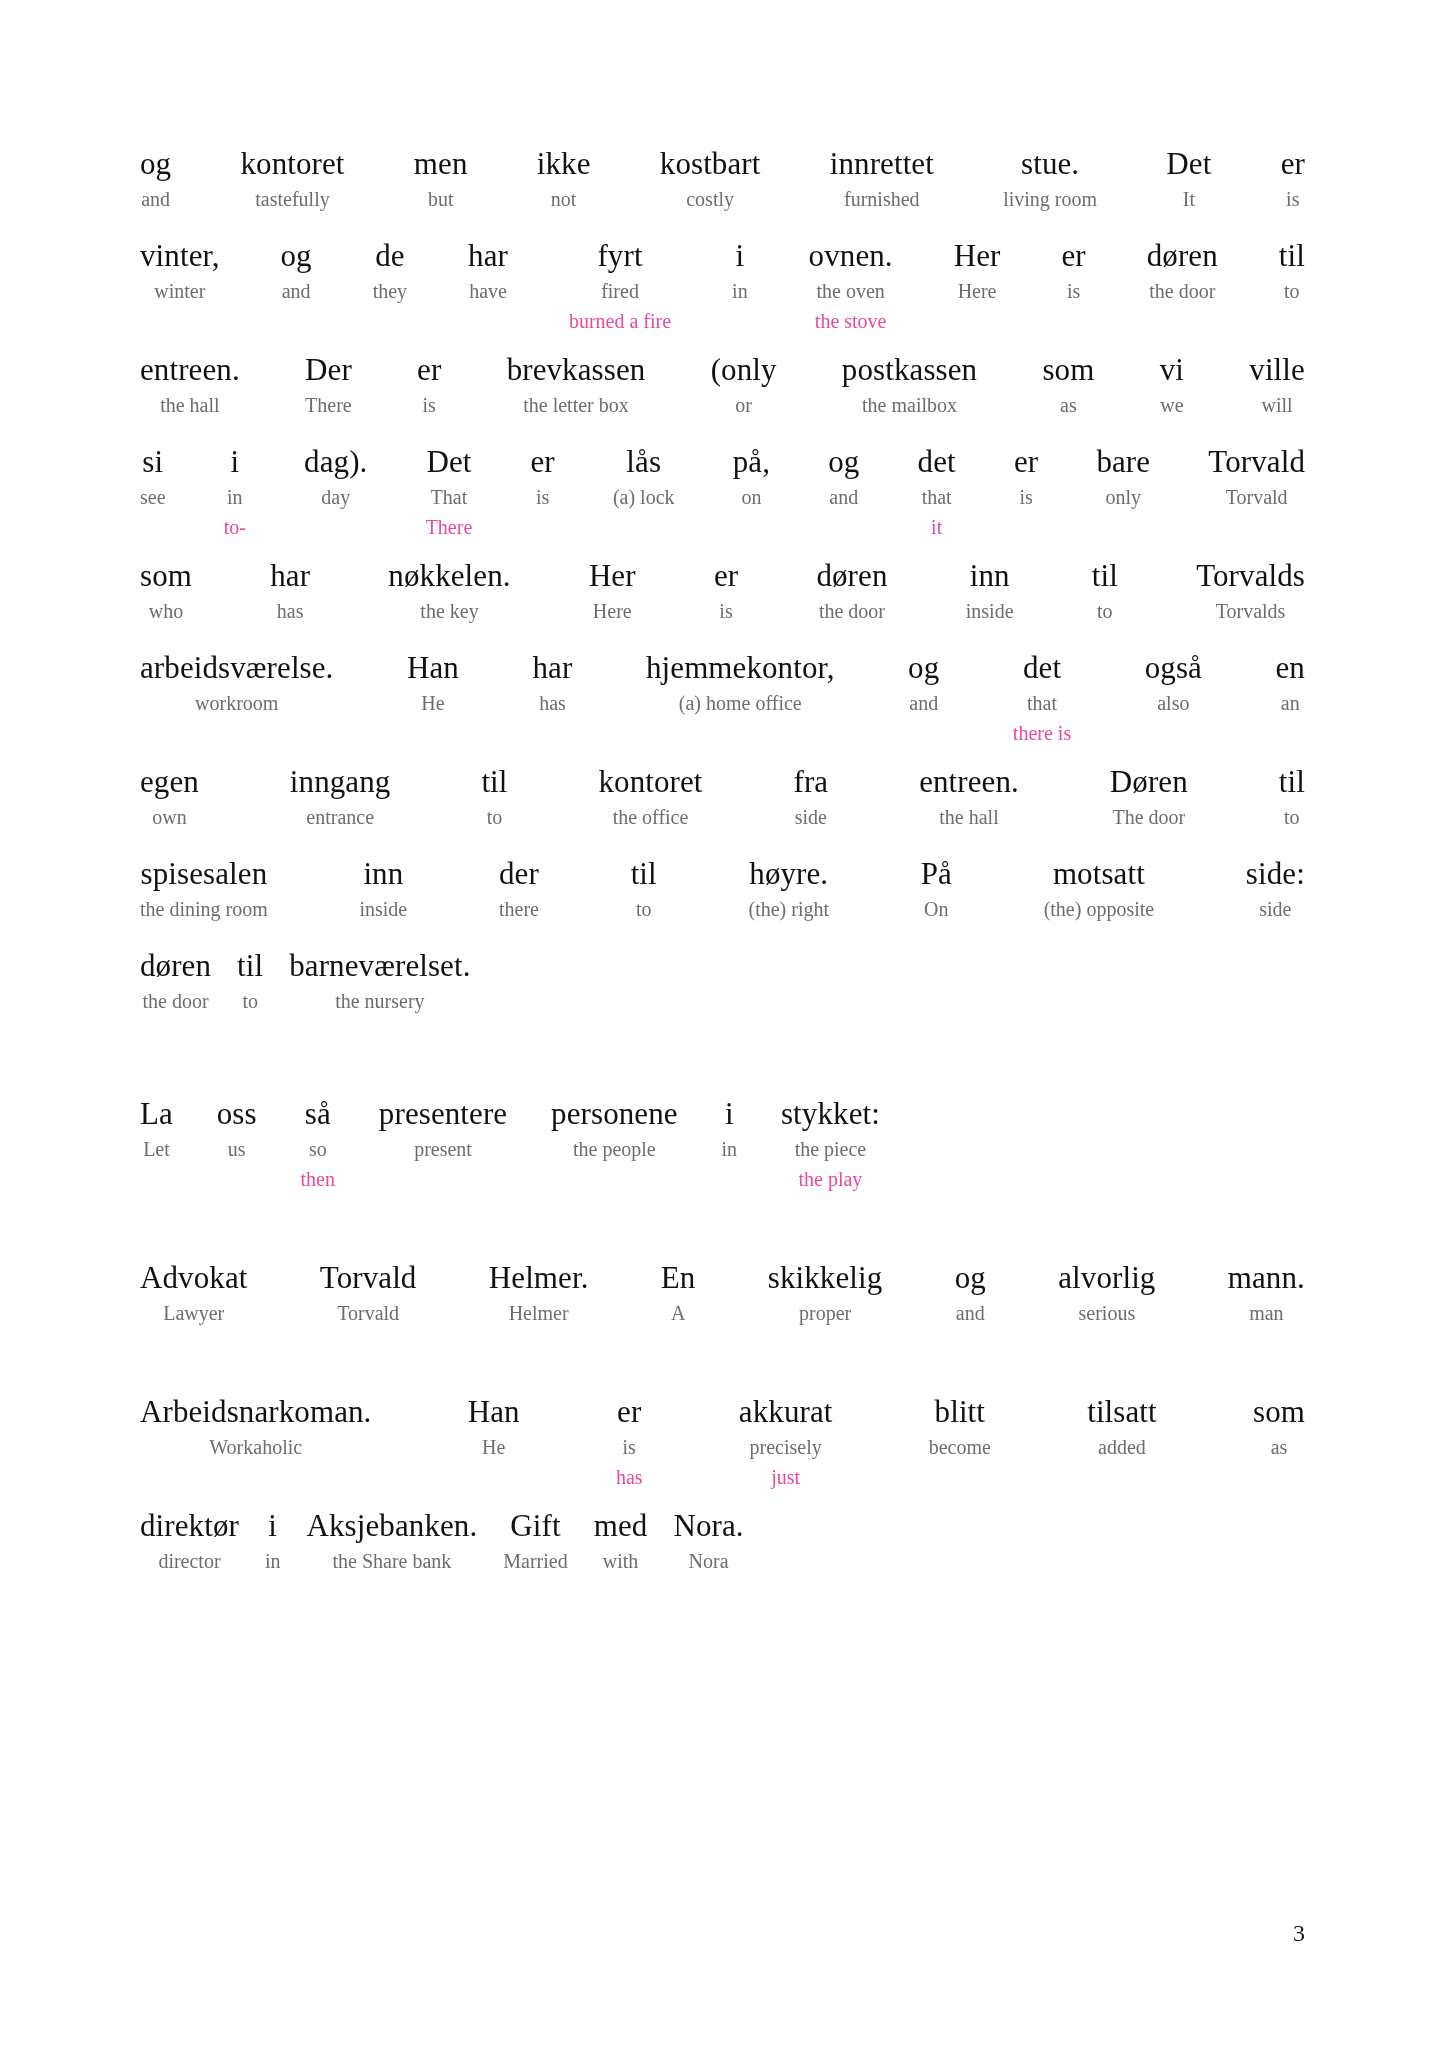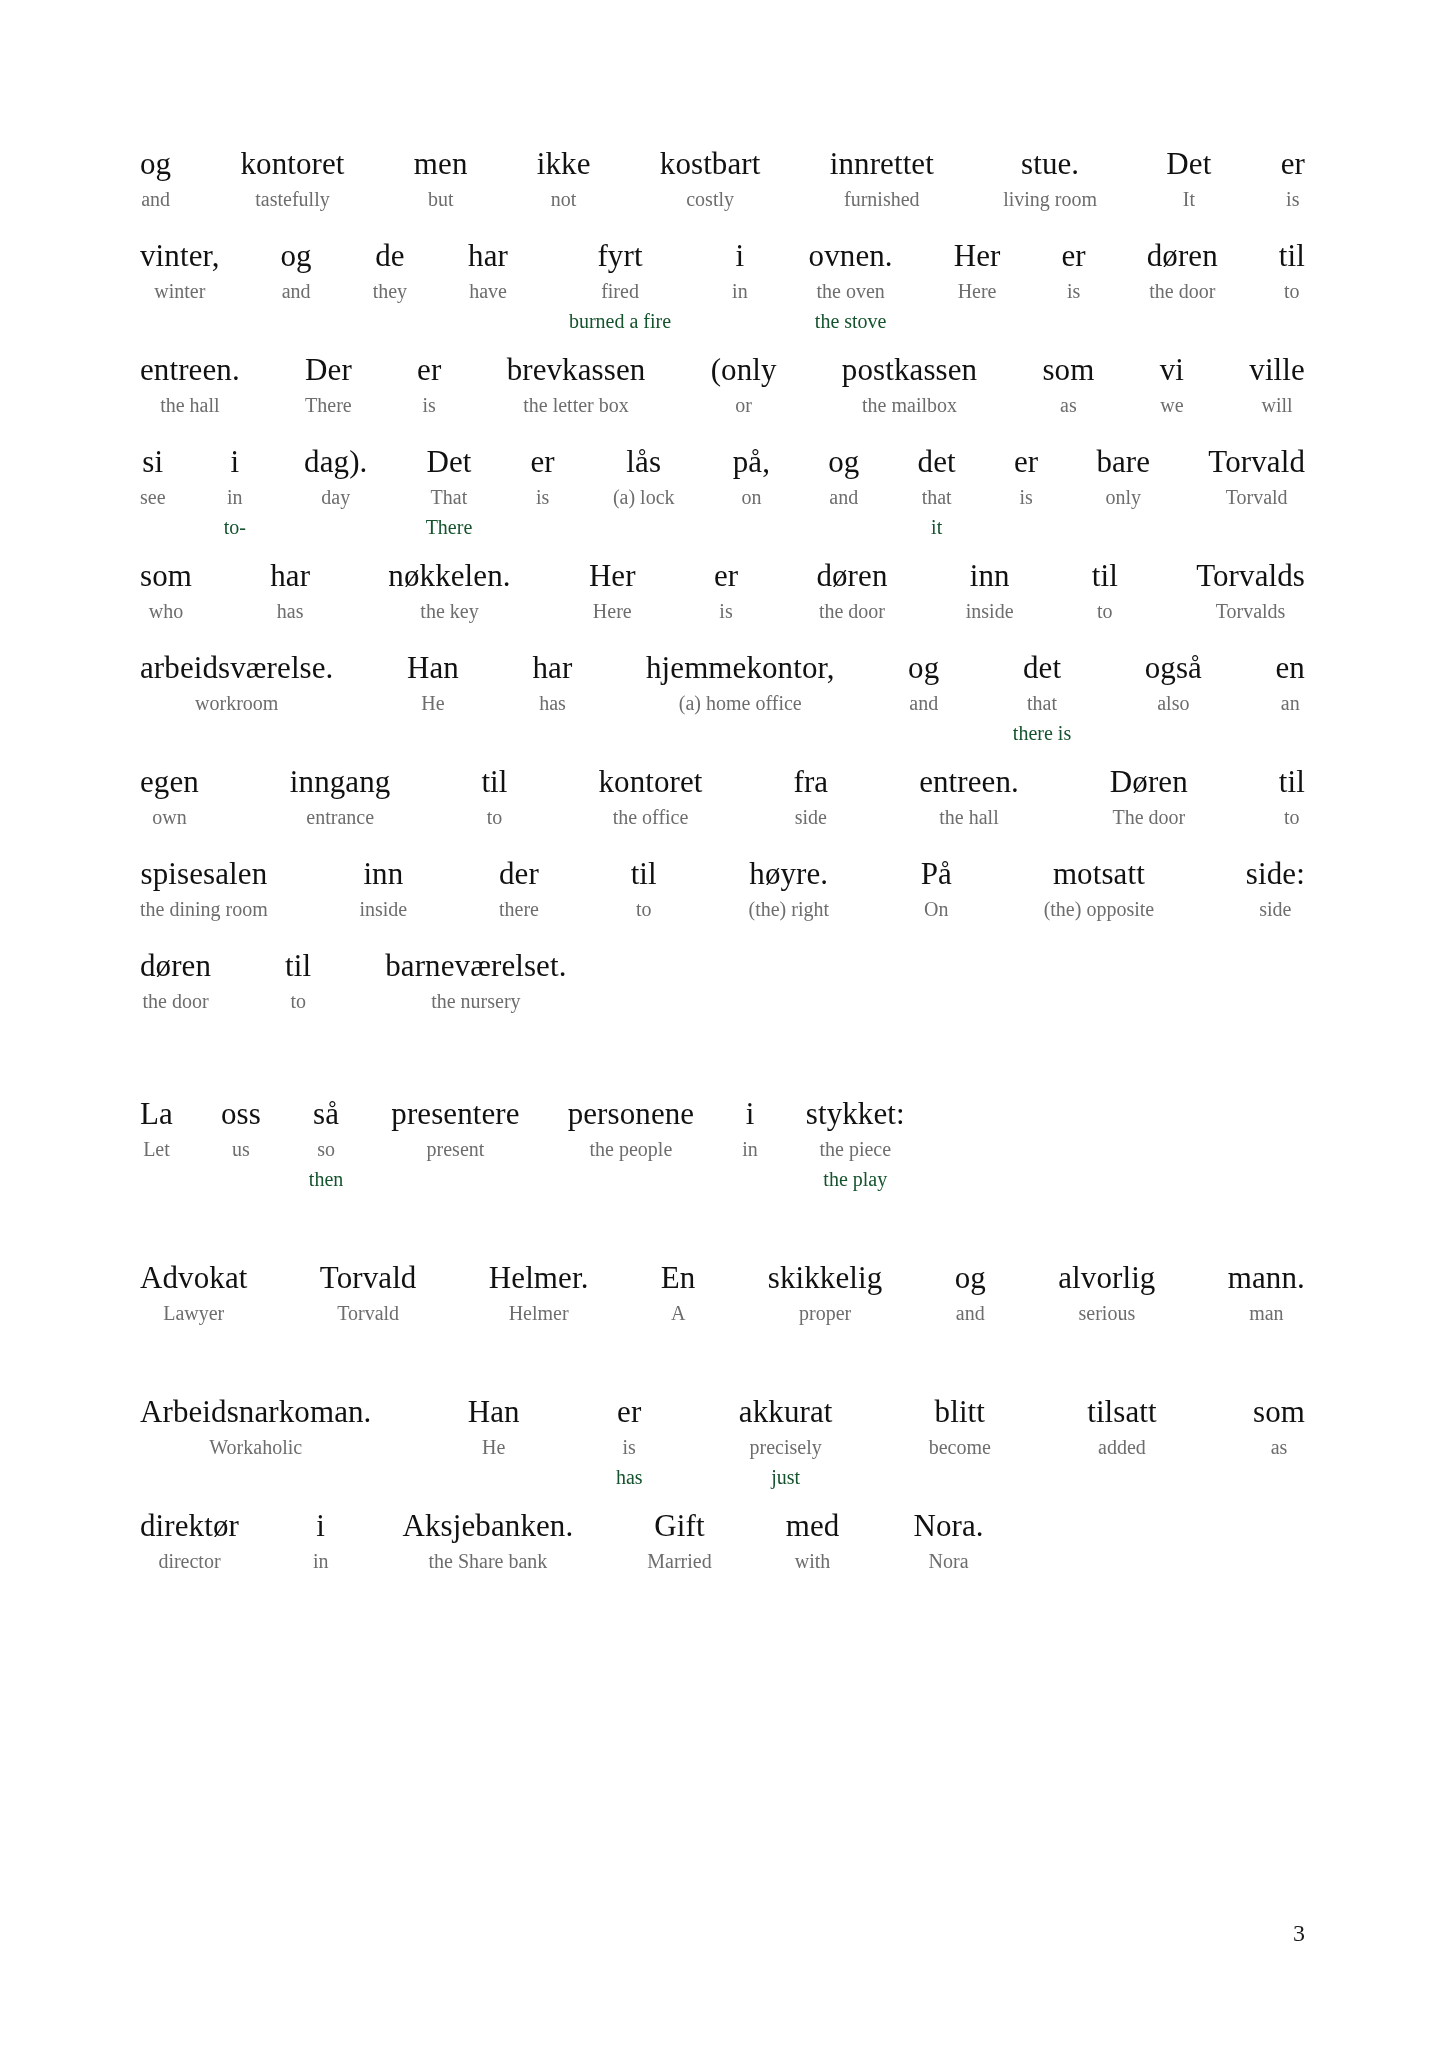--- a/index.html
+++ b/index.html
@@ -60,27 +60,27 @@
   }
   .gl {
     font-size: 20px;
     line-height: 30px;
     color: #6d6d6d;
     white-space: nowrap;
   }
   .gl2 {
     font-size: 20px;
     line-height: 30px;
-    color: #14532d;
+    color: #ec4899;
     white-space: nowrap;
     min-height: 0;
   }
 
   
-  .iline + .iline { margin-top: 10px; gap: 48px; }
+  .iline + .iline { margin-top: 10px; }
 
   
   .gap-sm { margin-top: 14px !important; align-items: flex-end; }
   .gap-md { margin-top: 22px !important; }
   .gap-lg { margin-top: 64px !important; }
   .gap-xl { margin-top: 78px !important; }
 
   .pagenum {
     position: absolute;
     right: 140px;

